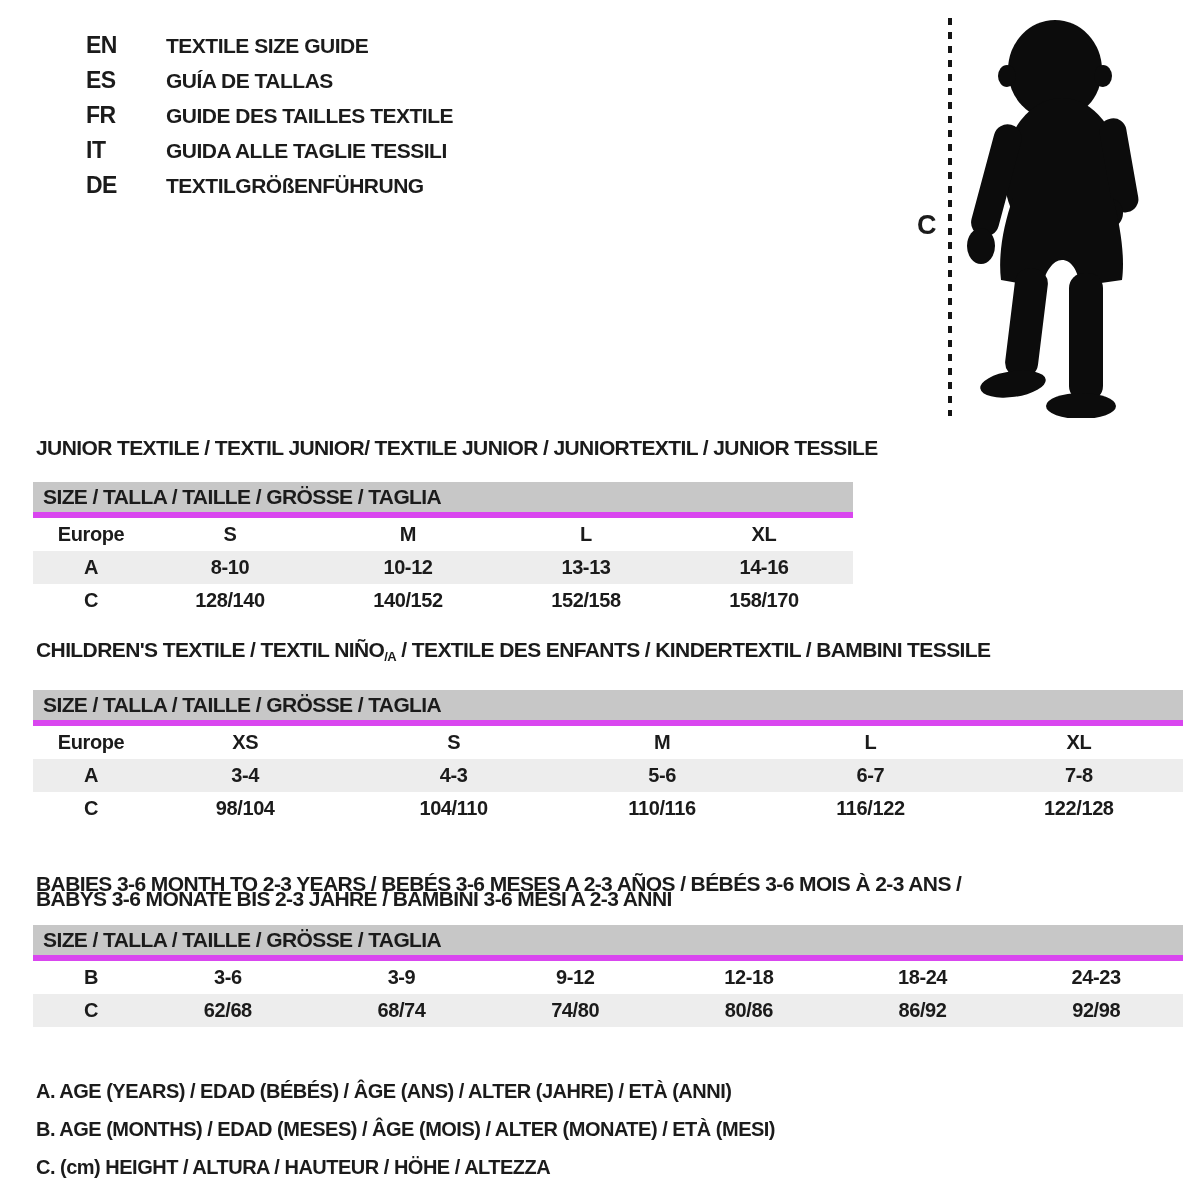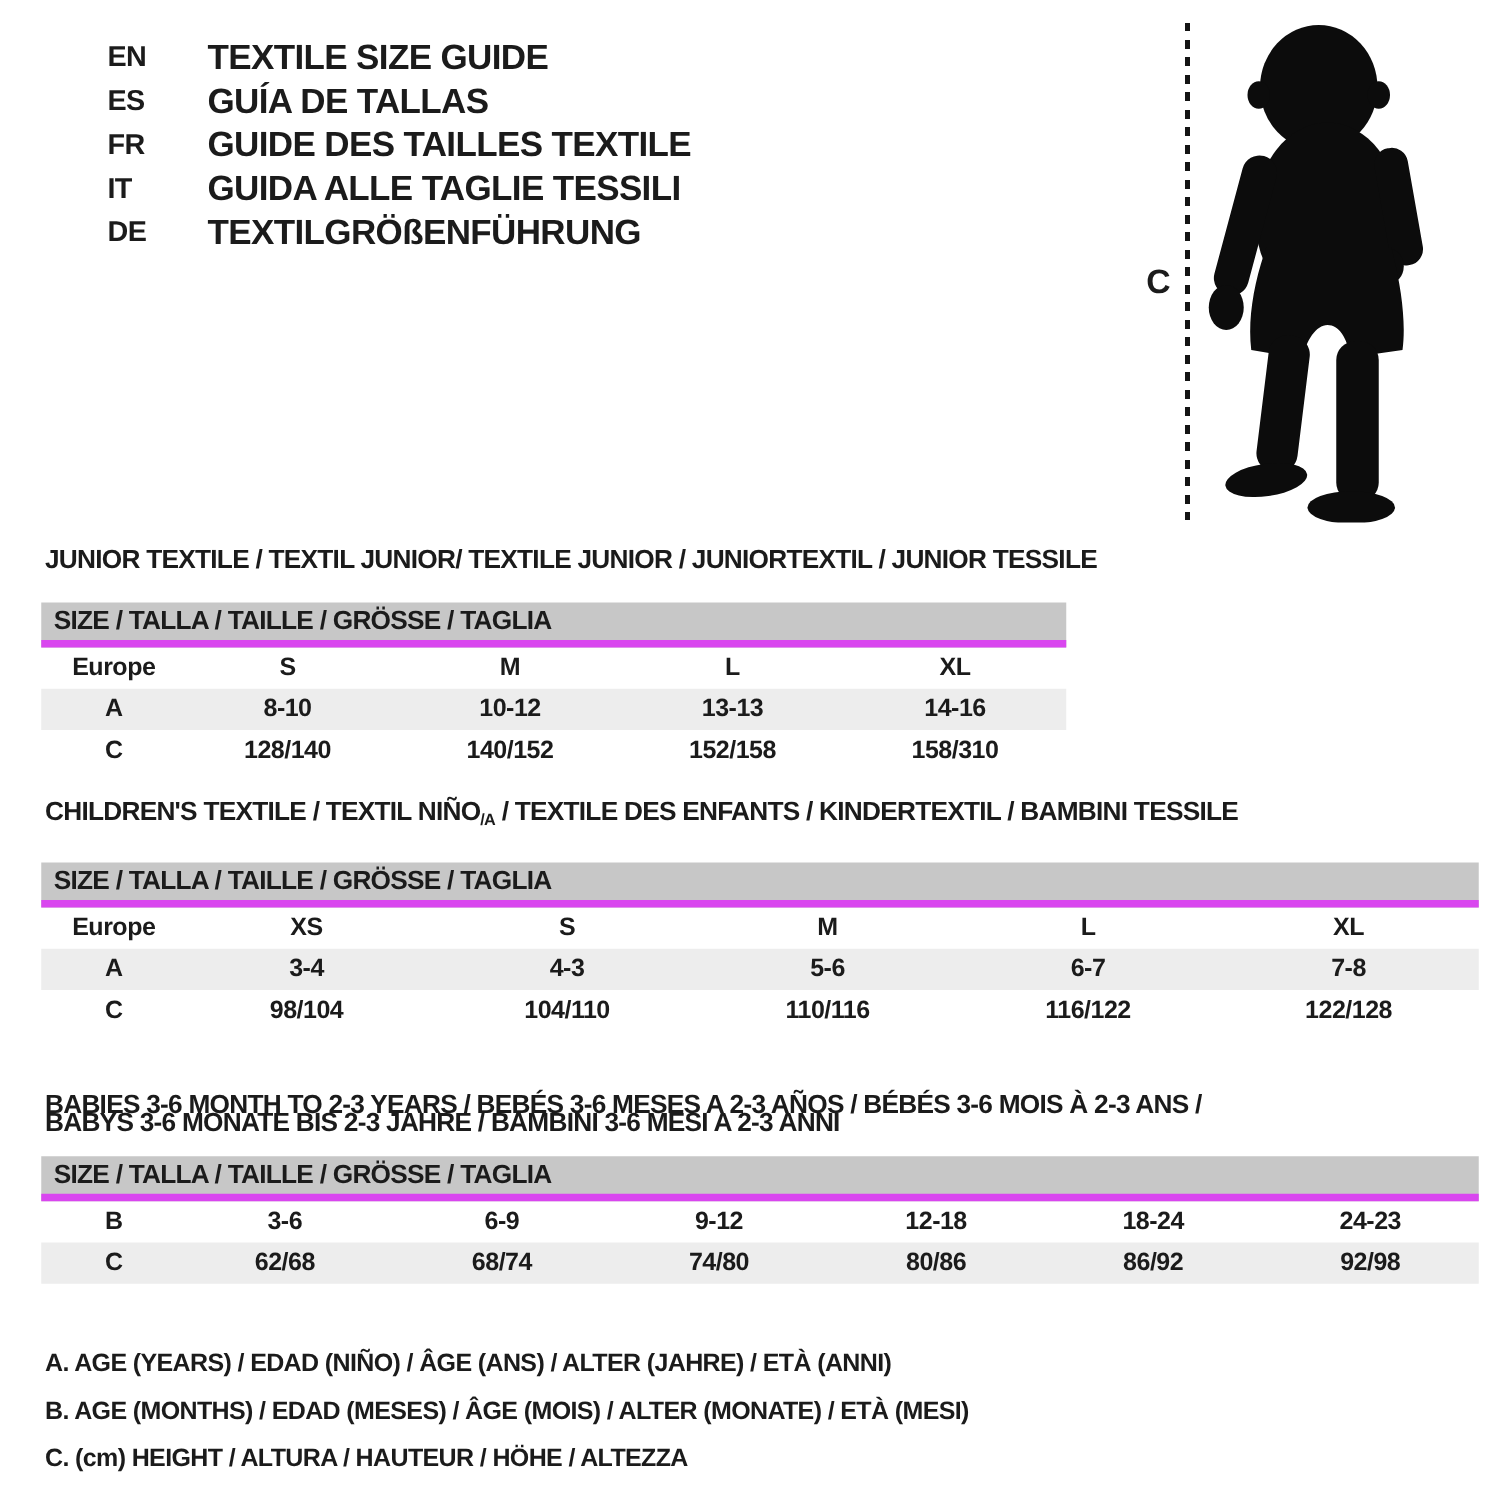--- a/index.html
+++ b/index.html
@@ -10,21 +10,21 @@
     font-weight:700;
     color:#1b1b1b;
     overflow:hidden;
   }
   .page { position:absolute; inset:0; }
 
   
   .lang-list { position:absolute; top:28px; left:38px; }
   .lang-row { display:flex; height:35px; align-items:center; }
   .lang-code { width:80px; font-size:23px; letter-spacing:-0.5px;margin-left:48px; }
-  .lang-title { font-size:28px; letter-spacing:-0.5px; white-space:nowrap; }
+  .lang-title { font-size:21px; letter-spacing:-0.5px; white-space:nowrap; }
 
   
   .figure { position:absolute; top:14px; left:903px; width:260px; height:412px; }
   .c-label { position:absolute; left:14px; top:196px; font-size:27px; }
   .dash-line {
     position:absolute; left:45px; top:4px; width:4px; height:398px;
     background:repeating-linear-gradient(to bottom, #141414 0px, #141414 7px, transparent 7px, transparent 14px);
   }
   .silhouette { position:absolute; left:62px; top:4px; }
 
@@ -113,21 +113,21 @@
       <span class="tcell">8-10</span>
       <span class="tcell">10-12</span>
       <span class="tcell">13-13</span>
       <span class="tcell">14-16</span>
     </div>
     <div class="trow">
       <span class="tlabel">C</span>
       <span class="tcell">128/140</span>
       <span class="tcell">140/152</span>
       <span class="tcell">152/158</span>
-      <span class="tcell">158/310</span>
+      <span class="tcell">158/170</span>
     </div>
   </div>
 
   <div class="sec-title" style="top:638px">
     <span>CHILDREN'S TEXTILE / TEXTIL NIÑO</span><span class="sub">/A</span><span> / TEXTILE DES ENFANTS / KINDERTEXTIL / BAMBINI TESSILE</span>
   </div>
   <div class="sg-table" style="top:690px; width:1150px">
     <div class="size-bar">SIZE / TALLA / TAILLE / GRÖSSE / TAGLIA</div>
     <div class="trow">
       <span class="tlabel">Europe</span>
@@ -155,36 +155,36 @@
     </div>
   </div>
 
   <div class="sec-title" style="top:872px">BABIES 3-6 MONTH TO 2-3 YEARS / BEBÉS 3-6 MESES A 2-3 AÑOS / BÉBÉS 3-6 MOIS À 2-3 ANS /</div>
   <div class="sec-title" style="top:887px">BABYS 3-6 MONATE BIS 2-3 JAHRE / BAMBINI 3-6 MESI A 2-3 ANNI</div>
   <div class="sg-table" style="top:925px; width:1150px">
     <div class="size-bar">SIZE / TALLA / TAILLE / GRÖSSE / TAGLIA</div>
     <div class="trow">
       <span class="tlabel">B</span>
       <span class="tcell">3-6</span>
-      <span class="tcell">6-9</span>
+      <span class="tcell">3-9</span>
       <span class="tcell">9-12</span>
       <span class="tcell">12-18</span>
       <span class="tcell">18-24</span>
       <span class="tcell">24-23</span>
     </div>
     <div class="trow stripe">
       <span class="tlabel">C</span>
       <span class="tcell">62/68</span>
       <span class="tcell">68/74</span>
       <span class="tcell">74/80</span>
       <span class="tcell">80/86</span>
       <span class="tcell">86/92</span>
       <span class="tcell">92/98</span>
     </div>
   </div>
 
   <div class="legend">
-    <div class="legend-line">A. AGE (YEARS) / EDAD (NIÑO) / ÂGE (ANS) / ALTER (JAHRE) / ETÀ (ANNI)</div>
+    <div class="legend-line">A. AGE (YEARS) / EDAD (BÉBÉS) / ÂGE (ANS) / ALTER (JAHRE) / ETÀ (ANNI)</div>
     <div class="legend-line">B. AGE (MONTHS) / EDAD (MESES) / ÂGE (MOIS) / ALTER (MONATE) / ETÀ (MESI)</div>
     <div class="legend-line">C. (cm) HEIGHT / ALTURA / HAUTEUR / HÖHE / ALTEZZA</div>
   </div>
 
 </div>
 
 </body></html>

